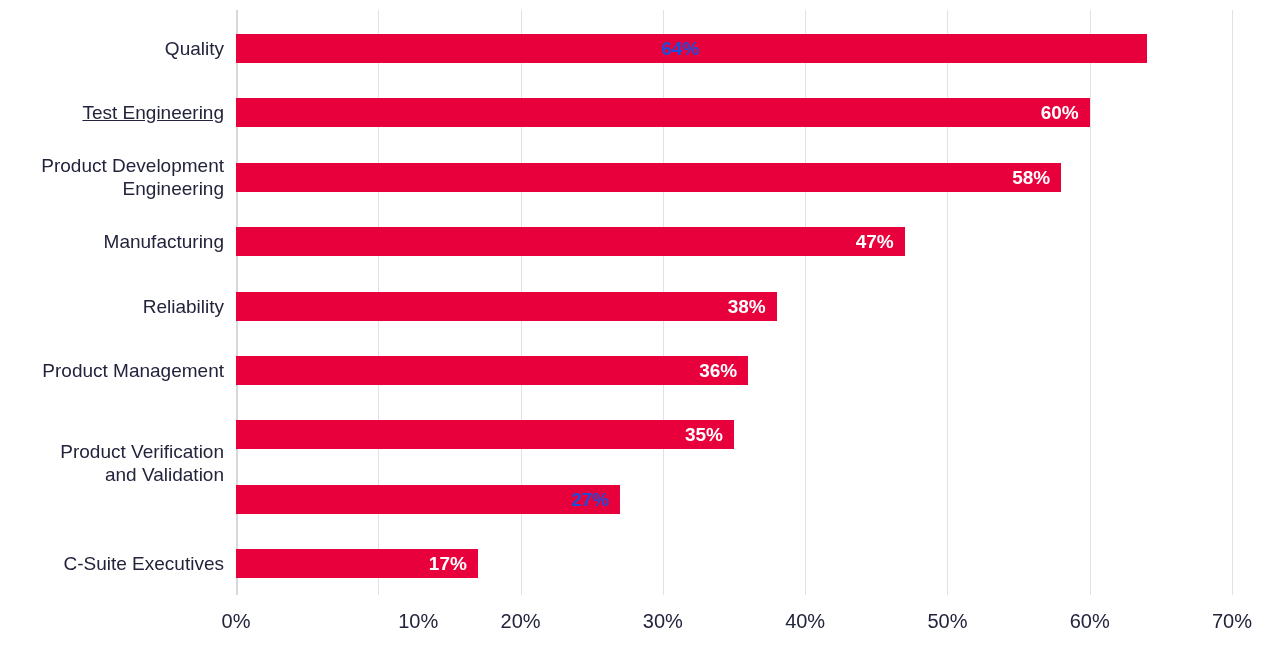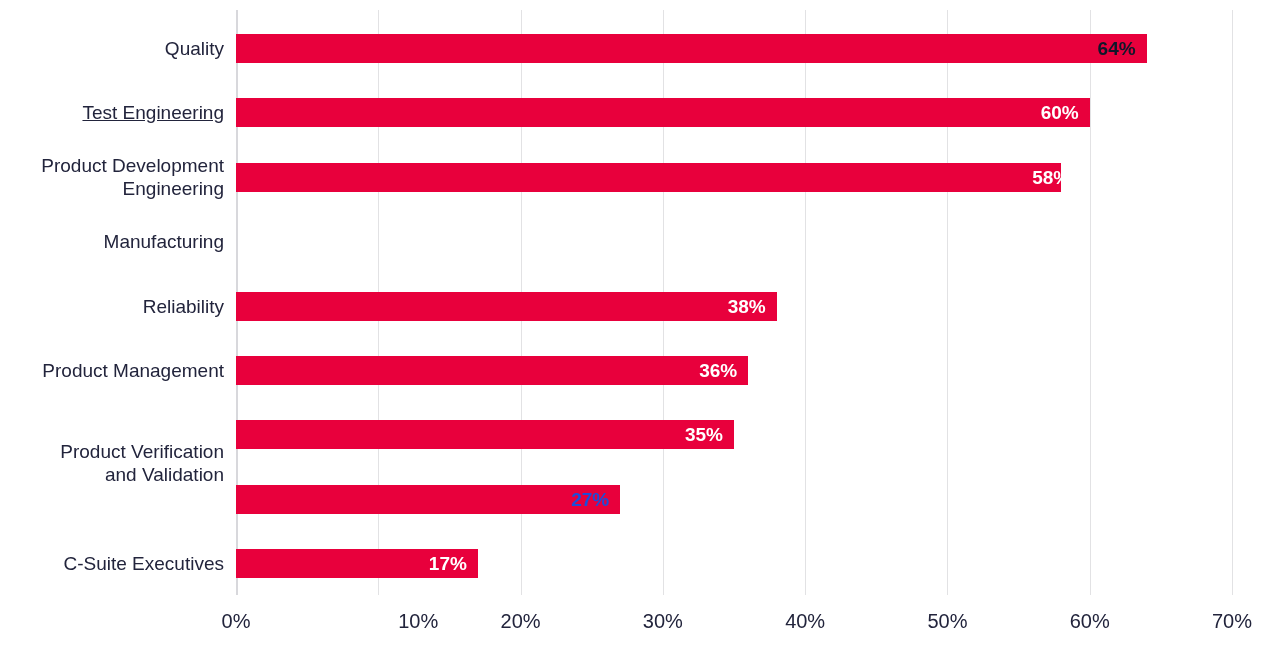--- a/index.html
+++ b/index.html
@@ -140,29 +140,33 @@
       <div class="gridline" style="left: 426.857px;"></div>
       <div class="gridline" style="left: 569.143px;"></div>
       <div class="gridline" style="left: 711.429px;"></div>
       <div class="gridline" style="left: 853.714px;"></div>
       <div class="gridline" style="left: 996px;"></div>
     </div>
 
   <div class="bars-layer">
       <div class="bar-row" style="top: 34px; width: 910.629px;">
         <div class="bar" style="width: 910.629px; background: rgb(232, 0, 60);"></div>
-        <div class="bar-value" style="right: 0px; width: 910.629px; color: #0f172a;">64%</div>
+        <div class="bar-value" style="right: 0px; width: 910.629px; color: #1d4ed8; text-align: center;">64%</div>
       </div>
       <div class="bar-row" style="top: 98.4px; width: 853.714px;">
         <div class="bar" style="width: 853.714px; background: rgb(232, 0, 60);"></div>
         <div class="bar-value" style="right: 0px; width: 853.714px; color: rgb(255, 255, 255);">60%</div>
       </div>
-      <div class="bar-row" style="top: 162.8px; width: 825.257px; padding-left: 20px;">
+      <div class="bar-row" style="top: 162.8px; width: 825.257px;">
         <div class="bar" style="width: 825.257px; background: rgb(232, 0, 60);"></div>
         <div class="bar-value" style="right: 0px; width: 825.257px; color: rgb(255, 255, 255);">58%</div>
+      </div>
+      <div class="bar-row" style="top: 227.2px; width: 668.743px;">
+        <div class="bar" style="width: 668.743px; background: rgb(232, 0, 60);"></div>
+        <div class="bar-value" style="right: 0px; width: 668.743px; color: rgb(255, 255, 255);">47%</div>
       </div>
       <div class="bar-row" style="top: 291.6px; width: 540.686px;">
         <div class="bar" style="width: 540.686px; background: rgb(232, 0, 60);"></div>
         <div class="bar-value" style="right: 0px; width: 540.686px; color: rgb(255, 255, 255);">38%</div>
       </div>
       <div class="bar-row" style="top: 356px; width: 512.229px;">
         <div class="bar" style="width: 512.229px; background: rgb(232, 0, 60);"></div>
         <div class="bar-value" style="right: 0px; width: 512.229px; color: rgb(255, 255, 255);">36%</div>
       </div>
       <div class="bar-row" style="top: 420.4px; width: 498px;">

